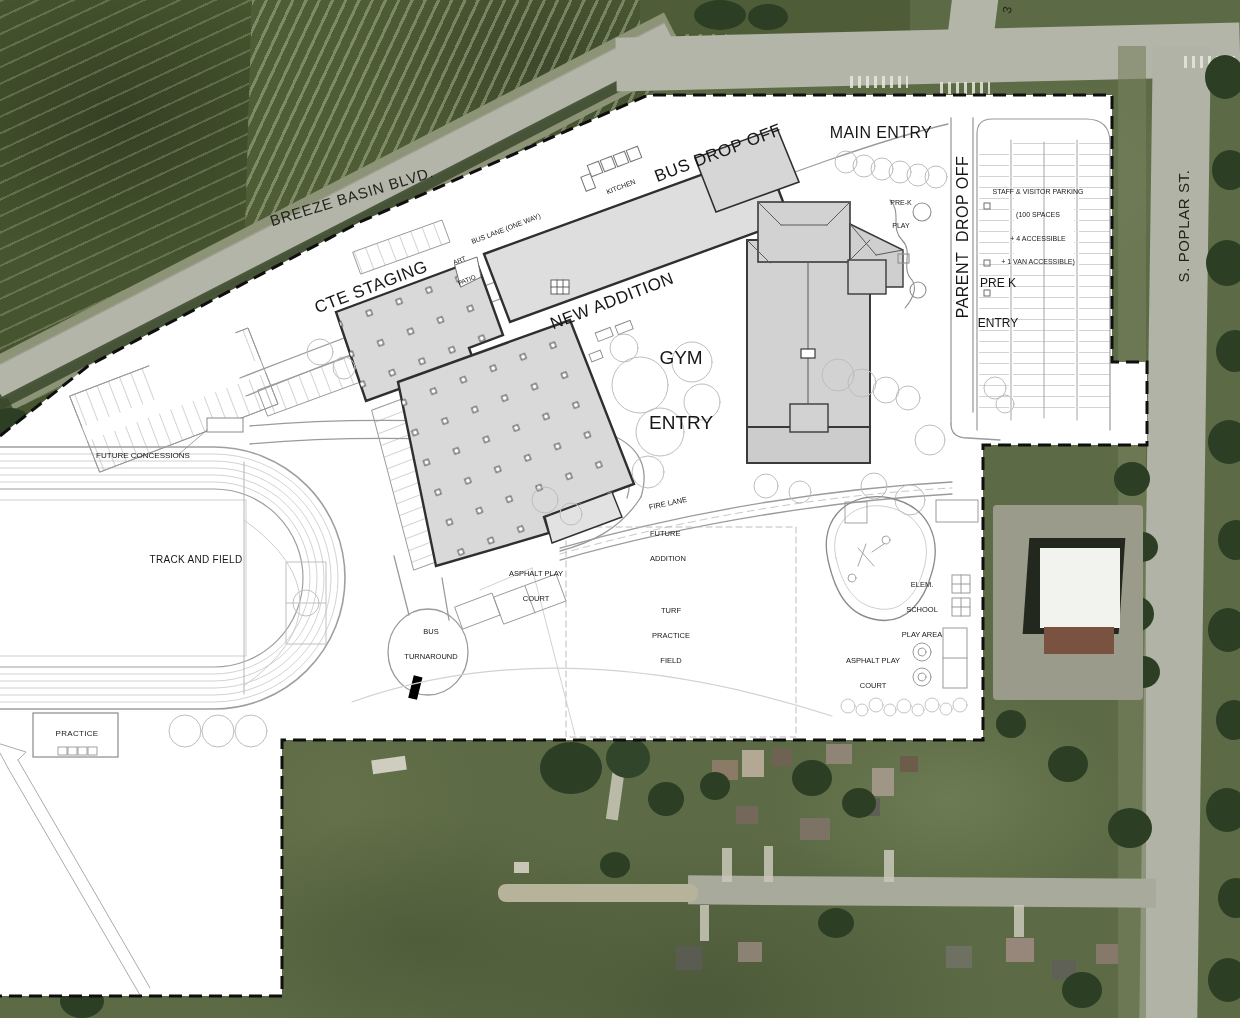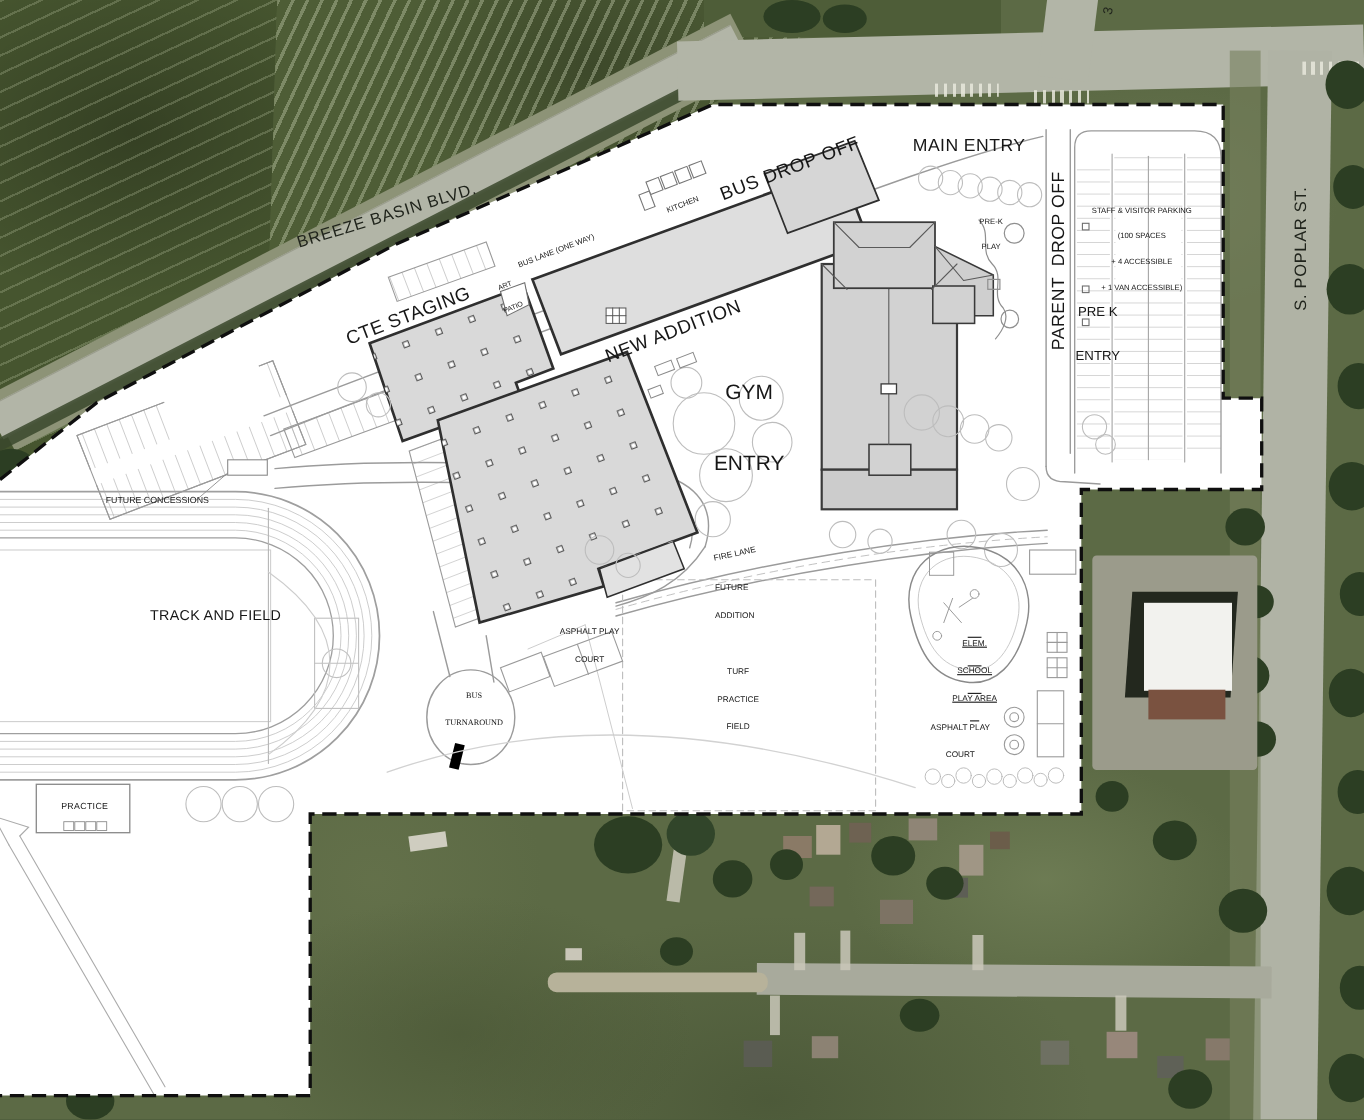--- a/index.html
+++ b/index.html
@@ -68,27 +68,27 @@
   .l-prekplay{left:901px;top:214px;font-size:7px;}
   .l-parent{left:963px;top:237px;font-size:16px;letter-spacing:.5px;transform:translate(-50%,-50%) rotate(-90deg);}
   .l-prekentry{left:998px;top:304px;font-size:12px;}
   .l-staffpark{left:1038px;top:227px;font-size:7px;}
   .l-poplar{left:1184px;top:226px;font-size:15px;letter-spacing:.6px;color:#20241c;
             transform:translate(-50%,-50%) rotate(-90deg);}
   .l-three{left:1008px;top:10px;font-size:12px;color:#20241c;transform:translate(-50%,-50%) rotate(-78deg);}
   .l-hspark{left:198px;top:364px;font-size:7.5px;}
   .l-gymentry{left:649px;top:390px;font-size:19px;text-align:center;transform:translate(0,-50%);line-height:1.15;}
   .l-futcon{left:143px;top:456px;font-size:8px;}
-  .l-track{left:196px;top:560px;font-size:13px;letter-spacing:.3px;}
+  .l-track{left:196px;top:560px;font-size:10px;letter-spacing:.3px;}
   .l-firelane{left:668px;top:504px;font-size:7.5px;transform:translate(-50%,-50%) rotate(-12deg);}
   .l-futadd{left:650px;top:547px;font-size:7.5px;text-align:left;transform:translate(0,-50%);}
   .l-court1{left:536px;top:587px;font-size:7.5px;}
-  .l-busturn{left:431px;top:645px;font-size:7.5px;font-family:Liberation Serif, serif;}
+  .l-busturn{left:431px;top:645px;font-size:7.5px;}
   .l-turf{left:671px;top:636px;font-size:7.5px;}
-  .l-elem{left:886px;top:610px;font-size:7.5px;text-decoration:underline;}
+  .l-elem{left:922px;top:610px;font-size:7.5px;}
   .l-court2{left:873px;top:674px;font-size:7.5px;}
   .l-bleachers{left:77px;top:734px;font-size:8px;letter-spacing:.3px;}
 </style>
 </head>
 <body>
 
 <div id="stage">
 
   <div class="aerial">
     <div id="res-mottle"></div>

